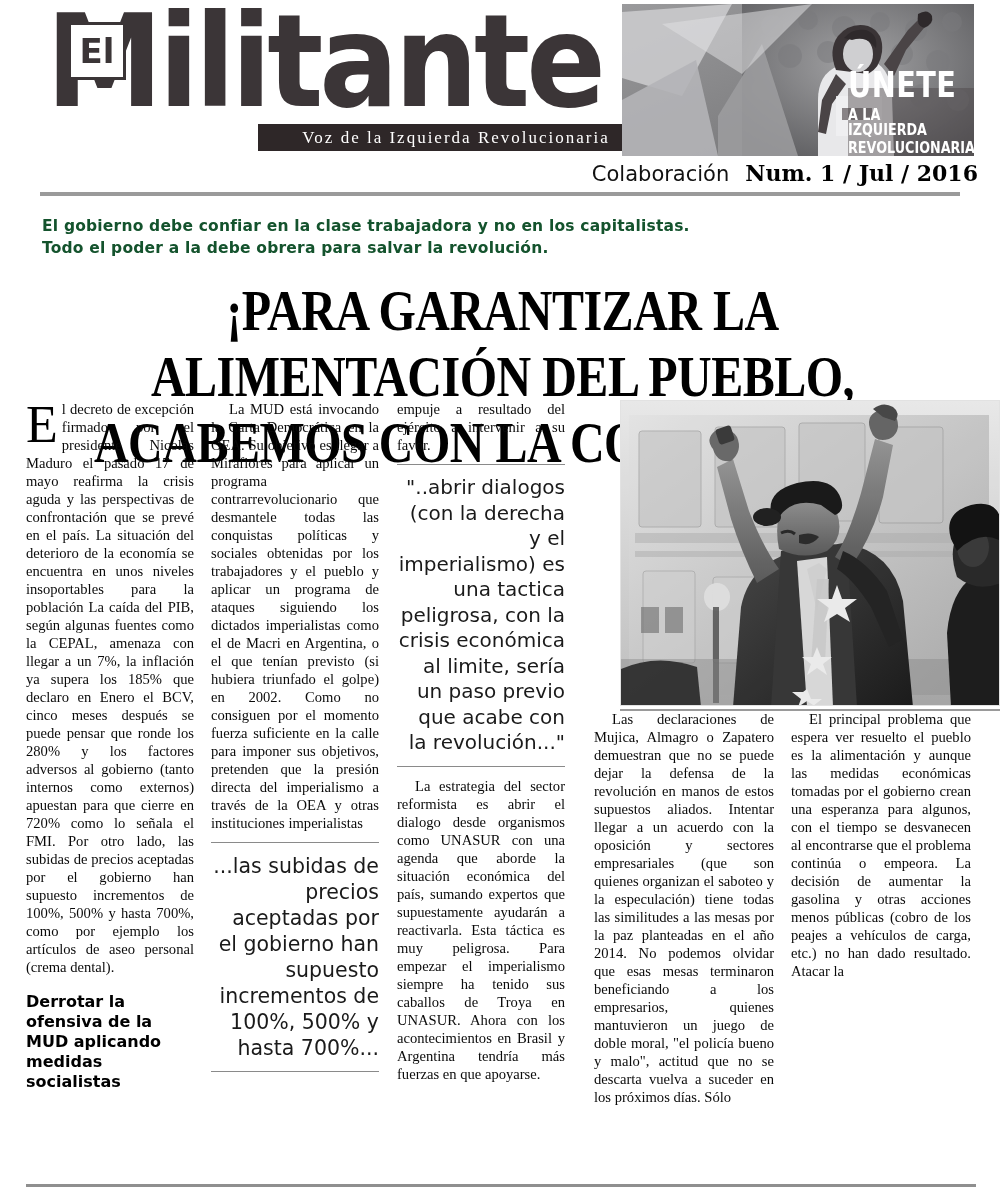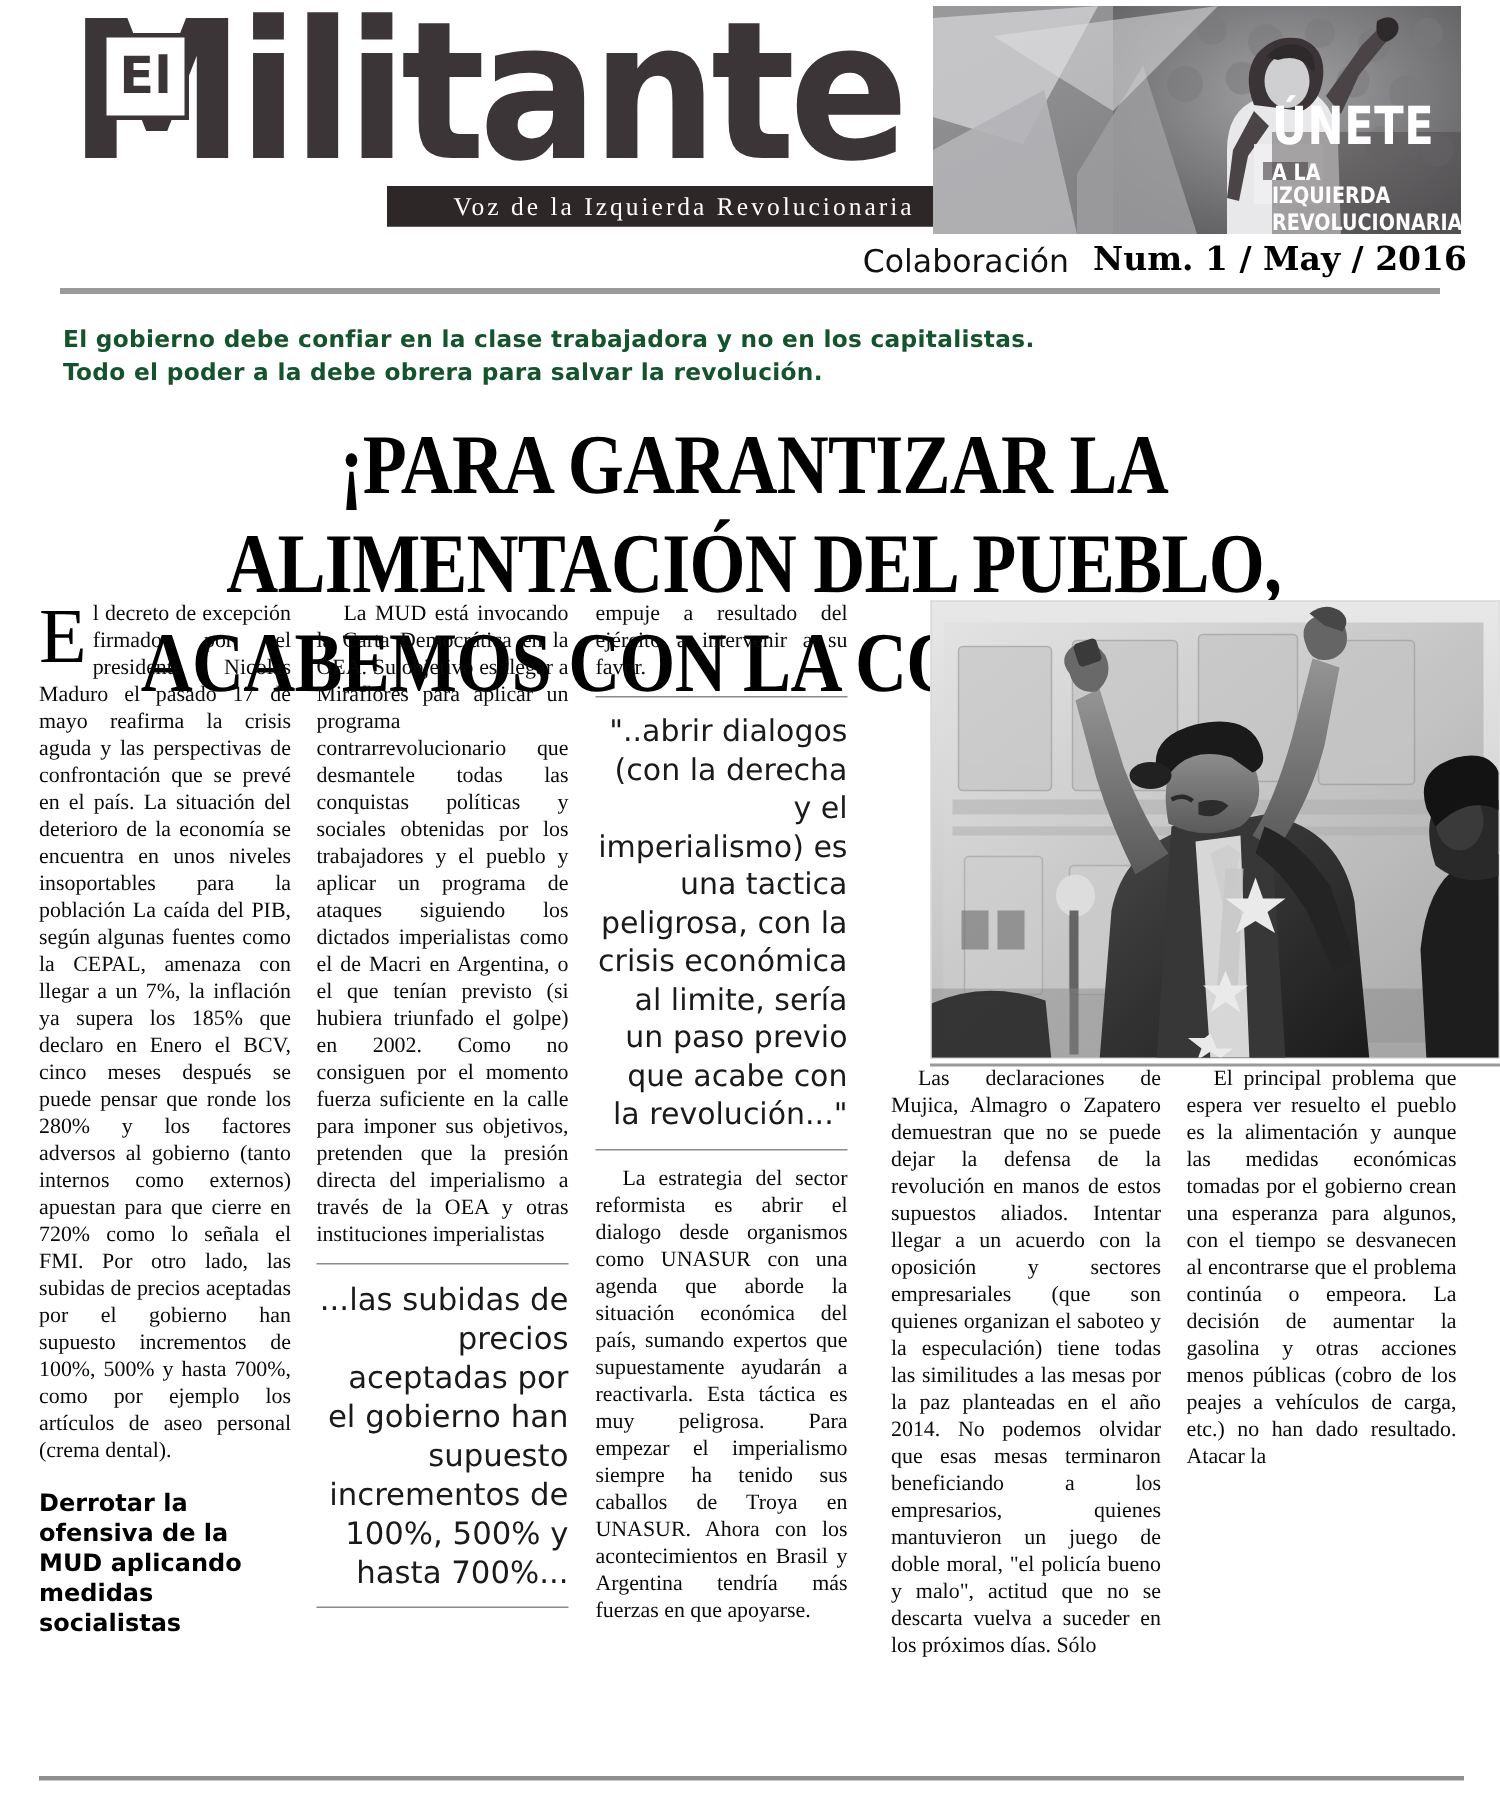--- a/index.html
+++ b/index.html
@@ -264,21 +264,21 @@
       </svg>
       <div class="unete-box">
         <span class="unete-main">ÚNETE</span>
         <span class="unete-sub1">A LA IZQUIERDA</span>
         <span class="unete-sub2">REVOLUCIONARIA</span>
       </div>
     </div>
 
     <div class="dateline">
       <span class="colab">Colaboración</span>
-      <span class="numdate">Num. 1 / May / 2016</span>
+      <span class="numdate">Num. 1 / Jul / 2016</span>
     </div>
 
     <div class="rule-top"></div>
   </div>
 
   <div class="kicker">
     <div>El gobierno debe confiar en la clase trabajadora y no en los capitalistas.</div>
     <div>Todo el poder a la debe obrera para salvar la revolución.</div>
   </div>
 

